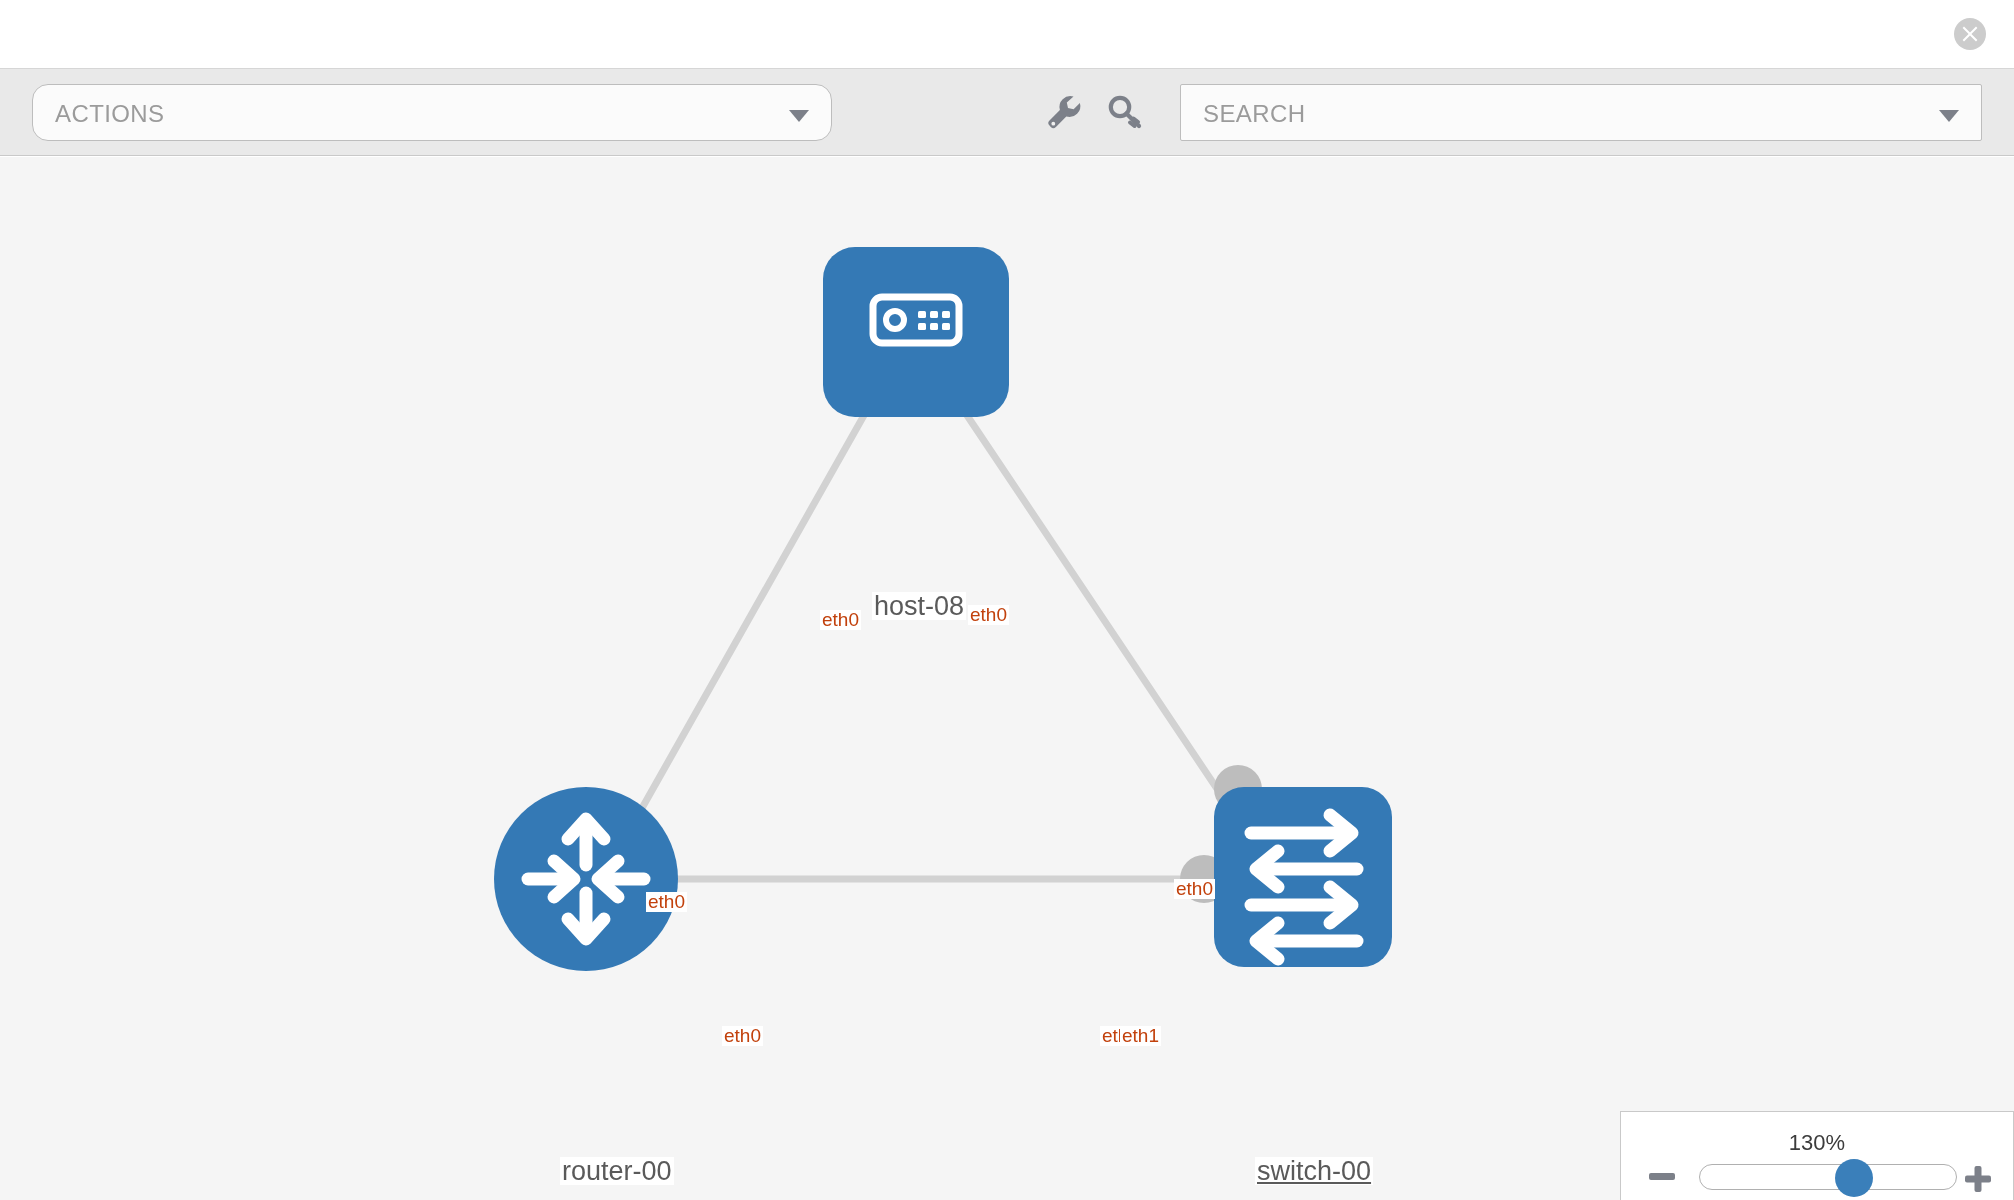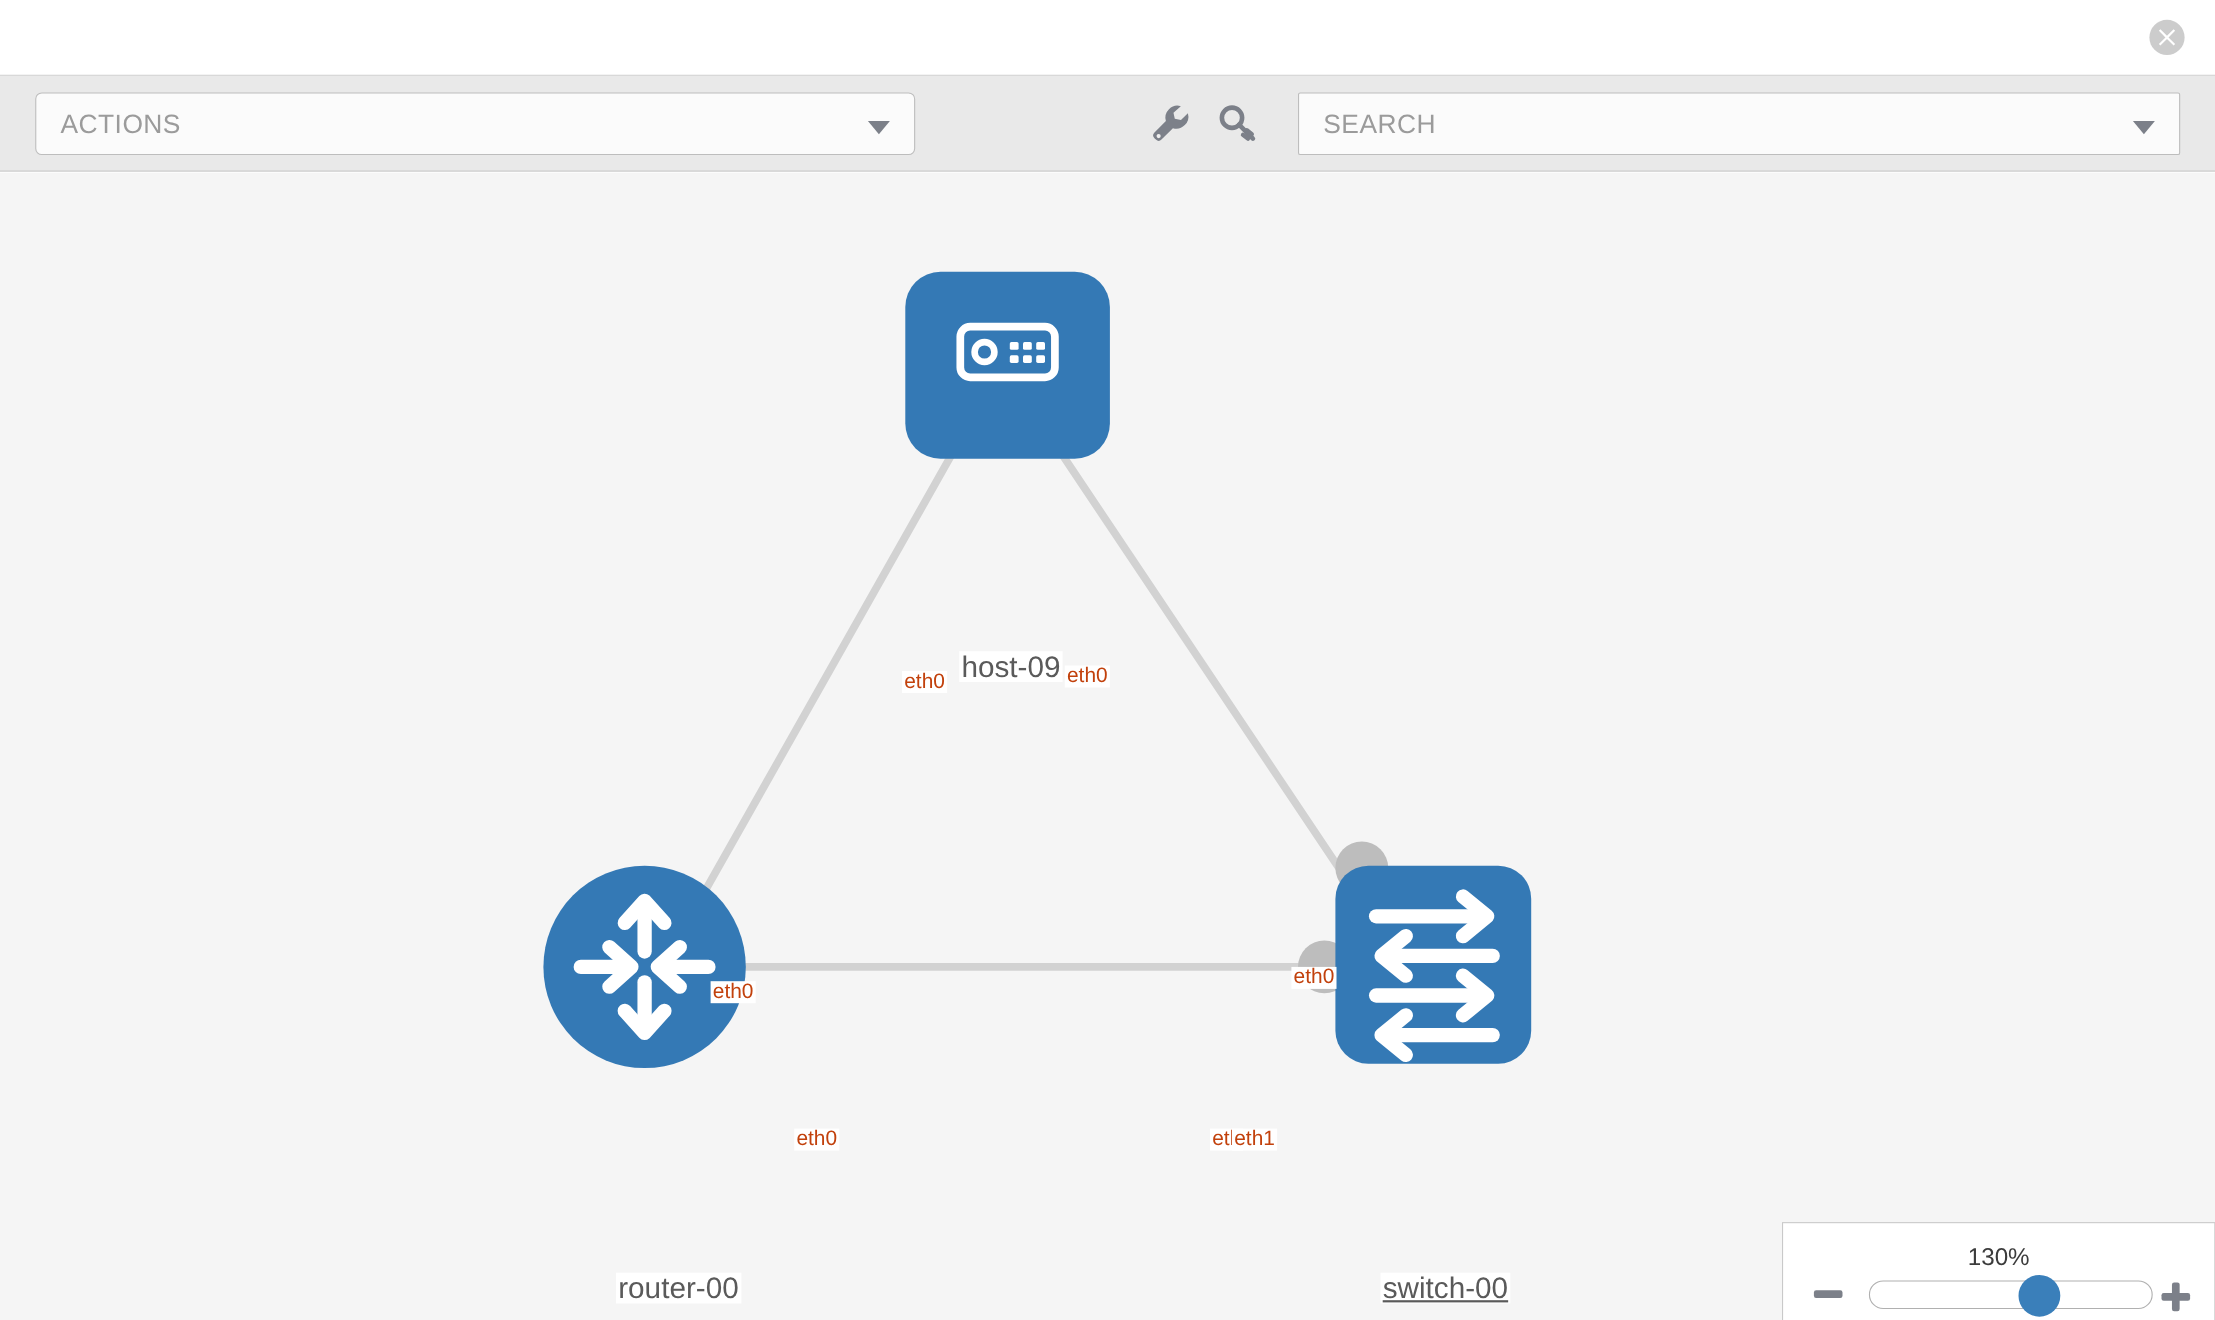--- a/index.html
+++ b/index.html
@@ -30,21 +30,21 @@
 
   
   .toolbar {
     position: absolute; left: 0; top: 68px; width: 2014px; height: 88px;
     background: #e9e9e9;
     border-top: 1px solid #d6d6d6;
     border-bottom: 1px solid #c9c9c9;
   }
   .actions-select {
     position: absolute; left: 32px; top: 15px; width: 800px; height: 57px;
-    background: #fbfbfb; border: 1px solid #bdbdbd; border-radius: 6px;
+    background: #fbfbfb; border: 1px solid #bdbdbd; border-radius: 16px;
     cursor: pointer;
   }
   .actions-select .label {
     position: absolute; left: 22px; top: 15px;
     font-size: 24px; color: #9b9b9b; letter-spacing: .4px;
   }
   .caret {
     position: absolute; right: 22px; top: 25px;
     width: 0; height: 0;
     border-left: 10px solid transparent;
@@ -230,21 +230,21 @@
 
           <line x1="1251" y1="748" x2="1348" y2="748"></line>
           <polyline points="1330,730 1352,748 1330,766"></polyline>
 
           <line x1="1357" y1="784" x2="1260" y2="784"></line>
           <polyline points="1278,766 1256,784 1278,802"></polyline>
         </g>
       </g>
     </svg>
 
-    <div class="node-label" style="left:872px; top:435px;">host-09</div>
+    <div class="node-label" style="left:872px; top:435px;">host-08</div>
     <div class="node-label" style="left:560px; top:1000px;text-align:right;">router-00</div>
     <div class="node-label" style="left:1255px; top:1000px;text-decoration:underline;">switch-00</div>
 
     <div class="iface-label" style="left:820px; top:453px;">eth0</div>
     <div class="iface-label" style="left:968px; top:448px;">eth0</div>
     <div class="iface-label" style="left:646px; top:735px;">eth0</div>
     <div class="iface-label" style="left:1174px; top:722px;">eth0</div>
     <div class="iface-label" style="left:722px; top:869px;">eth0</div>
     <div class="iface-label" style="left:1100px; top:869px;">eth</div>
     <div class="iface-label" style="left:1120px; top:869px;">eth1</div>

